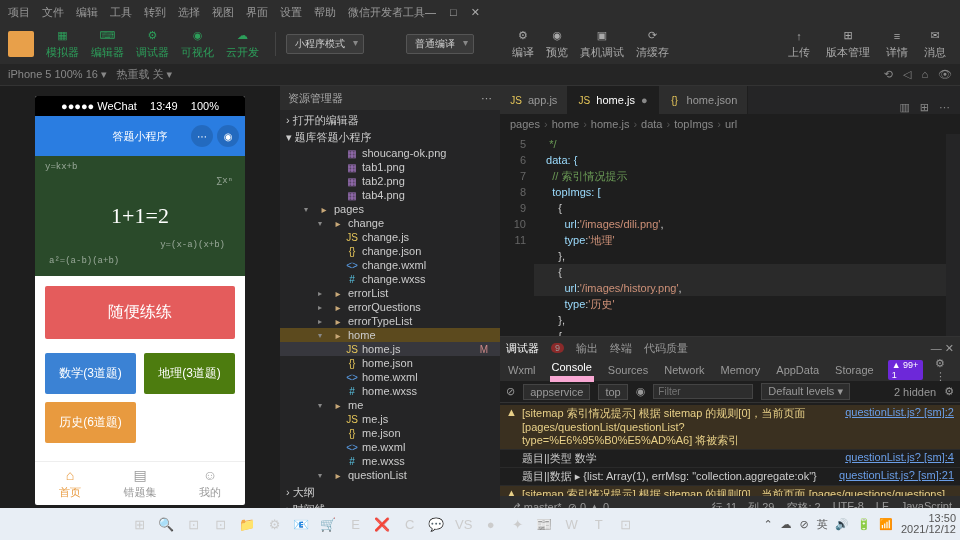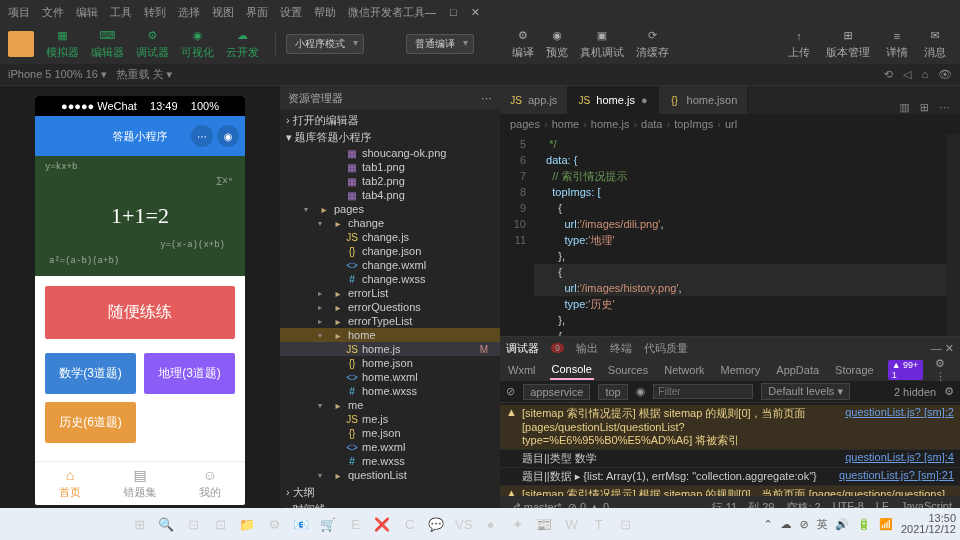--- a/index.html
+++ b/index.html
@@ -26,21 +26,21 @@
 .ph-header{height:40px;background:#2a7de1;display:flex;align-items:center;justify-content:center;position:relative;color:#fff;font-size:13px}
 .ph-capsule{position:absolute;right:6px;display:flex;gap:4px}
 .capsule-btn{width:22px;height:22px;border-radius:11px;background:rgba(0,0,0,.15);display:flex;align-items:center;justify-content:center;font-size:10px}
 .ph-banner{height:120px;background:#2a4a2a;color:#fff;position:relative;overflow:hidden;display:flex;align-items:center;justify-content:center}
 .ph-banner .eq{font-size:22px;font-family:serif}
 .ph-banner .scribble{position:absolute;font-size:9px;opacity:.5;font-family:Liberation Mono, monospace}
 .ph-body{padding:10px;background:#fff}
 .big-btn{background:#e45c5c;color:#fff;text-align:center;padding:16px;font-size:16px;margin-bottom:14px;border-radius:2px}
 .btn-row{display:flex;gap:8px;margin-bottom:8px}
 .sm-btn{flex:1;padding:12px 0;color:#fff;text-align:center;font-size:12px;border-radius:2px}
-.blue{background:#3b82d4}.teal{background:#8b5cf6}.orange{background:#e89a3f}
+.blue{background:#3b82d4}.teal{background:#4d7c0f}.orange{background:#e89a3f}
 .ph-tabbar{height:44px;border-top:1px solid #eee;display:flex}
 .tab-item{flex:1;display:flex;flex-direction:column;align-items:center;justify-content:center;font-size:9px;color:#999;gap:2px}
 .tab-item.active{color:#e89a3f}
 .explorer{width:220px;background:#252526;display:flex;flex-direction:column}
 .exp-header{height:24px;display:flex;align-items:center;padding:0 8px;color:#aaa;font-size:10px;justify-content:space-between;background:#2d2d2d}
 .exp-tree{flex:1;overflow:auto;padding:2px 0;font-size:11px}
 .tree-item{display:flex;align-items:center;padding:1px 6px;gap:4px;color:#ccc;cursor:pointer;white-space:nowrap}
 .tree-item.selected{background:#37373d}
 .tree-item.highlight{background:#5c4a1e}
 .indent{display:inline-block}
@@ -59,21 +59,21 @@
 .code{flex:1;display:flex;font-family:Consolas,monospace;font-size:11px;overflow:hidden}
 .gutter{width:34px;text-align:right;padding:2px 8px 2px 0;color:#666;background:#1e1e1e;line-height:16px}
 .code-body{flex:1;padding:2px 0;line-height:16px;position:relative}
 .code-line{padding:0 6px;white-space:pre}
 .code-line.hl{background:#2a2a2a}
 .s-com{color:#6a9955}.s-key{color:#9cdcfe}.s-str{color:#ce9178}.s-punc{color:#ccc}
 .minimap{width:14px;background:#252526}
 .devtools{height:160px;border-top:1px solid #333;display:flex;flex-direction:column;background:#1e1e1e}
 .dt-tabs{height:22px;display:flex;align-items:center;padding:0 6px;gap:12px;font-size:10px;color:#999;background:#2d2d2d}
 .dt-tabs .dtab{padding:3px 2px}
-.dt-tabs .dtab.active{color:#fff;border-bottom:2px solid #f9a8d4}
+.dt-tabs .dtab.active{color:#fff;border-bottom:6px solid #f9a8d4}
 .dt-tabs .warn{background:#6d28d9;color:#fff;padding:0 4px;border-radius:2px;font-size:9px;margin-left:auto}
 .dt-filter{height:22px;display:flex;align-items:center;gap:8px;padding:0 6px;font-size:10px;color:#999;border-bottom:1px solid #333}
 .dt-filter input{background:#2d2d2d;border:1px solid #444;color:#ccc;padding:1px 4px;font-size:10px;width:100px}
 .dt-filter .dd{background:#2d2d2d;border:1px solid #444;padding:1px 6px}
 .console{flex:1;overflow:auto;font-family:Consolas,monospace;font-size:10px;padding:2px 0}
 .log-line{padding:1px 6px;display:flex;gap:4px;border-bottom:1px solid #2a2a2a}
 .log-warn{background:#3a3020;color:#e8d088}
 .log-icon{width:12px}
 .log-src{margin-left:auto;color:#6a9ee8;text-decoration:underline;white-space:nowrap}
 .statusbar{height:22px;background:#2d2d2d;display:flex;align-items:center;padding:0 8px;gap:6px;color:#999;font-size:10px}

